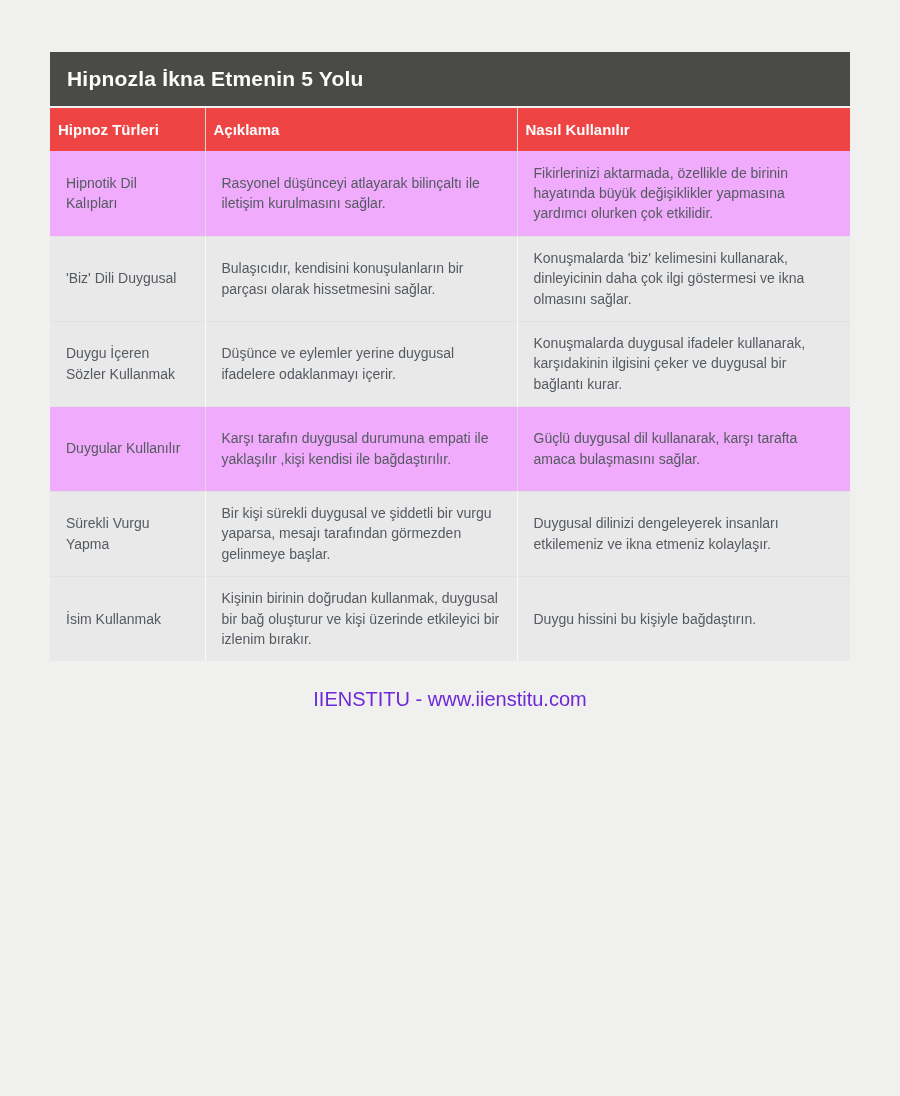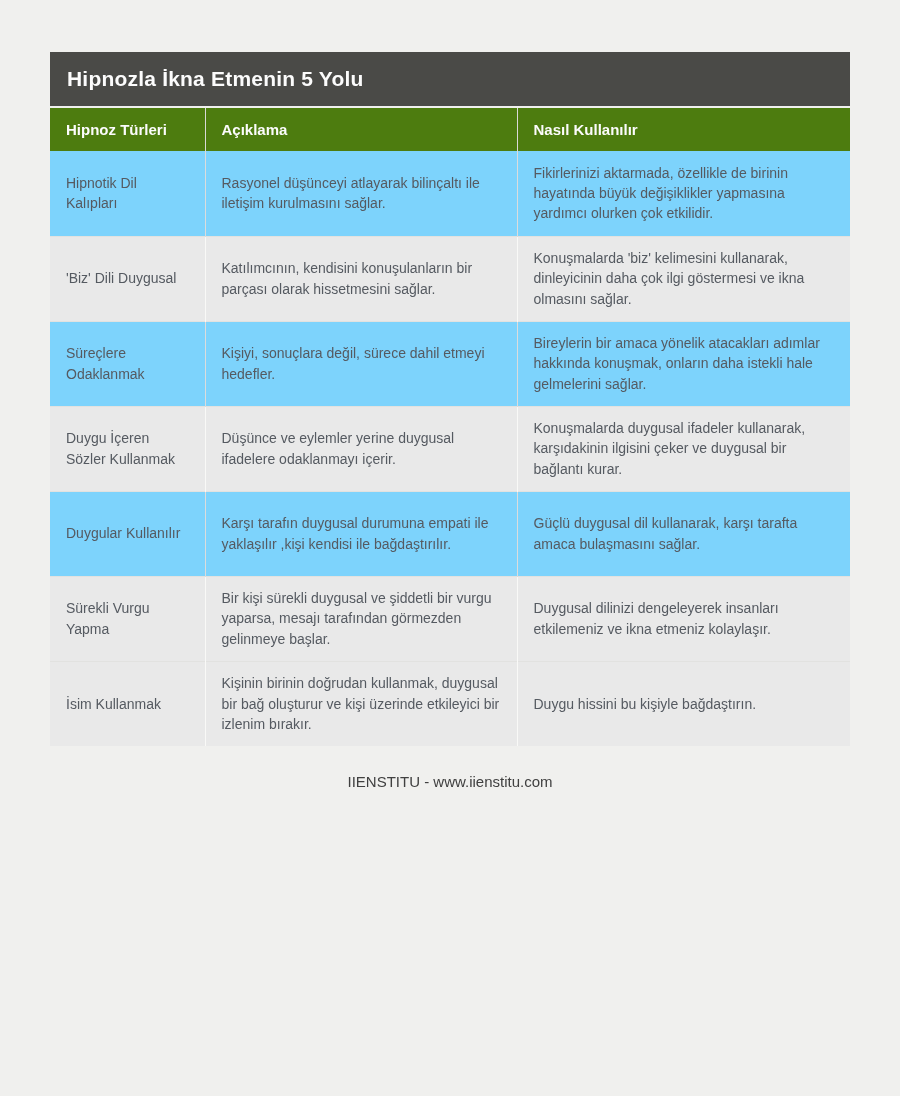--- a/index.html
+++ b/index.html
@@ -39,50 +39,50 @@
   }
   table.data-table {
     width: 100%;
     border-collapse: collapse;
     table-layout: fixed;
   }
   col.c1 { width: 155px; }
   col.c2 { width: 312px; }
   col.c3 { width: 333px; }
   thead th {
-    background: #4d7c0f;
+    background: #ef4444;
     color: #fcfcfc;
     font-size: 15px;
     font-weight: bold;
     text-align: left;
     height: 43px;
-    padding: 0 16px;
+    padding: 0 8px;
     vertical-align: middle;
   }
   thead th + th { border-left: 1px solid #d9d9d7; }
   tbody td {
     height: 85px;
     padding: 10px 16px;
     vertical-align: middle;
     font-size: 14px;
     line-height: 1.45;
     color: #555a61;
     text-align: left;
     word-wrap: break-word;
   }
-  tbody tr.odd  { background: #7dd3fc; }
+  tbody tr.odd  { background: #f0abfc; }
   tbody tr.even { background: #e9e9e9; }
   tbody td + td { border-left: 1px solid #dcdcdc; }
   tbody tr.even td + td { border-left-color: #f9f9f7; }
   tbody tr + tr td { border-top: 1px solid #e2e2e0; }
   .footer {
     text-align: center;
     margin-top: 27px;
-    color: #404040;
-    font-size: 15px;
+    color: #6d28d9;
+    font-size: 20px;
   }
 </style>
 </head>
 <body>
 
 <div class="page">
   <div class="card">
     <div class="title-bar">
       <h1>Hipnozla İkna Etmenin 5 Yolu</h1>
     </div>
@@ -100,27 +100,22 @@
         </tr>
       </thead>
       <tbody id="table-body">
           <tr class="odd">
             <td>Hipnotik Dil Kalıpları</td>
             <td>Rasyonel düşünceyi atlayarak bilinçaltı ile iletişim kurulmasını sağlar.</td>
             <td>Fikirlerinizi aktarmada, özellikle de birinin hayatında büyük değişiklikler yapmasına yardımcı olurken çok etkilidir.</td>
           </tr>
           <tr class="even">
             <td>'Biz' Dili Duygusal</td>
-            <td>Katılımcının, kendisini konuşulanların bir parçası olarak hissetmesini sağlar.</td>
+            <td>Bulaşıcıdır, kendisini konuşulanların bir parçası olarak hissetmesini sağlar.</td>
             <td>Konuşmalarda 'biz' kelimesini kullanarak, dinleyicinin daha çok ilgi göstermesi ve ikna olmasını sağlar.</td>
-          </tr>
-          <tr class="odd">
-            <td>Süreçlere Odaklanmak</td>
-            <td>Kişiyi, sonuçlara değil, sürece dahil etmeyi hedefler.</td>
-            <td>Bireylerin bir amaca yönelik atacakları adımlar hakkında konuşmak, onların daha istekli hale gelmelerini sağlar.</td>
           </tr>
           <tr class="even">
             <td>Duygu İçeren Sözler Kullanmak</td>
             <td>Düşünce ve eylemler yerine duygusal ifadelere odaklanmayı içerir.</td>
             <td>Konuşmalarda duygusal ifadeler kullanarak, karşıdakinin ilgisini çeker ve duygusal bir bağlantı kurar.</td>
           </tr>
           <tr class="odd">
             <td>Duygular Kullanılır</td>
             <td>Karşı tarafın duygusal durumuna empati ile yaklaşılır ,kişi kendisi ile bağdaştırılır.</td>
             <td>Güçlü duygusal dil kullanarak, karşı tarafta amaca bulaşmasını sağlar.</td>

